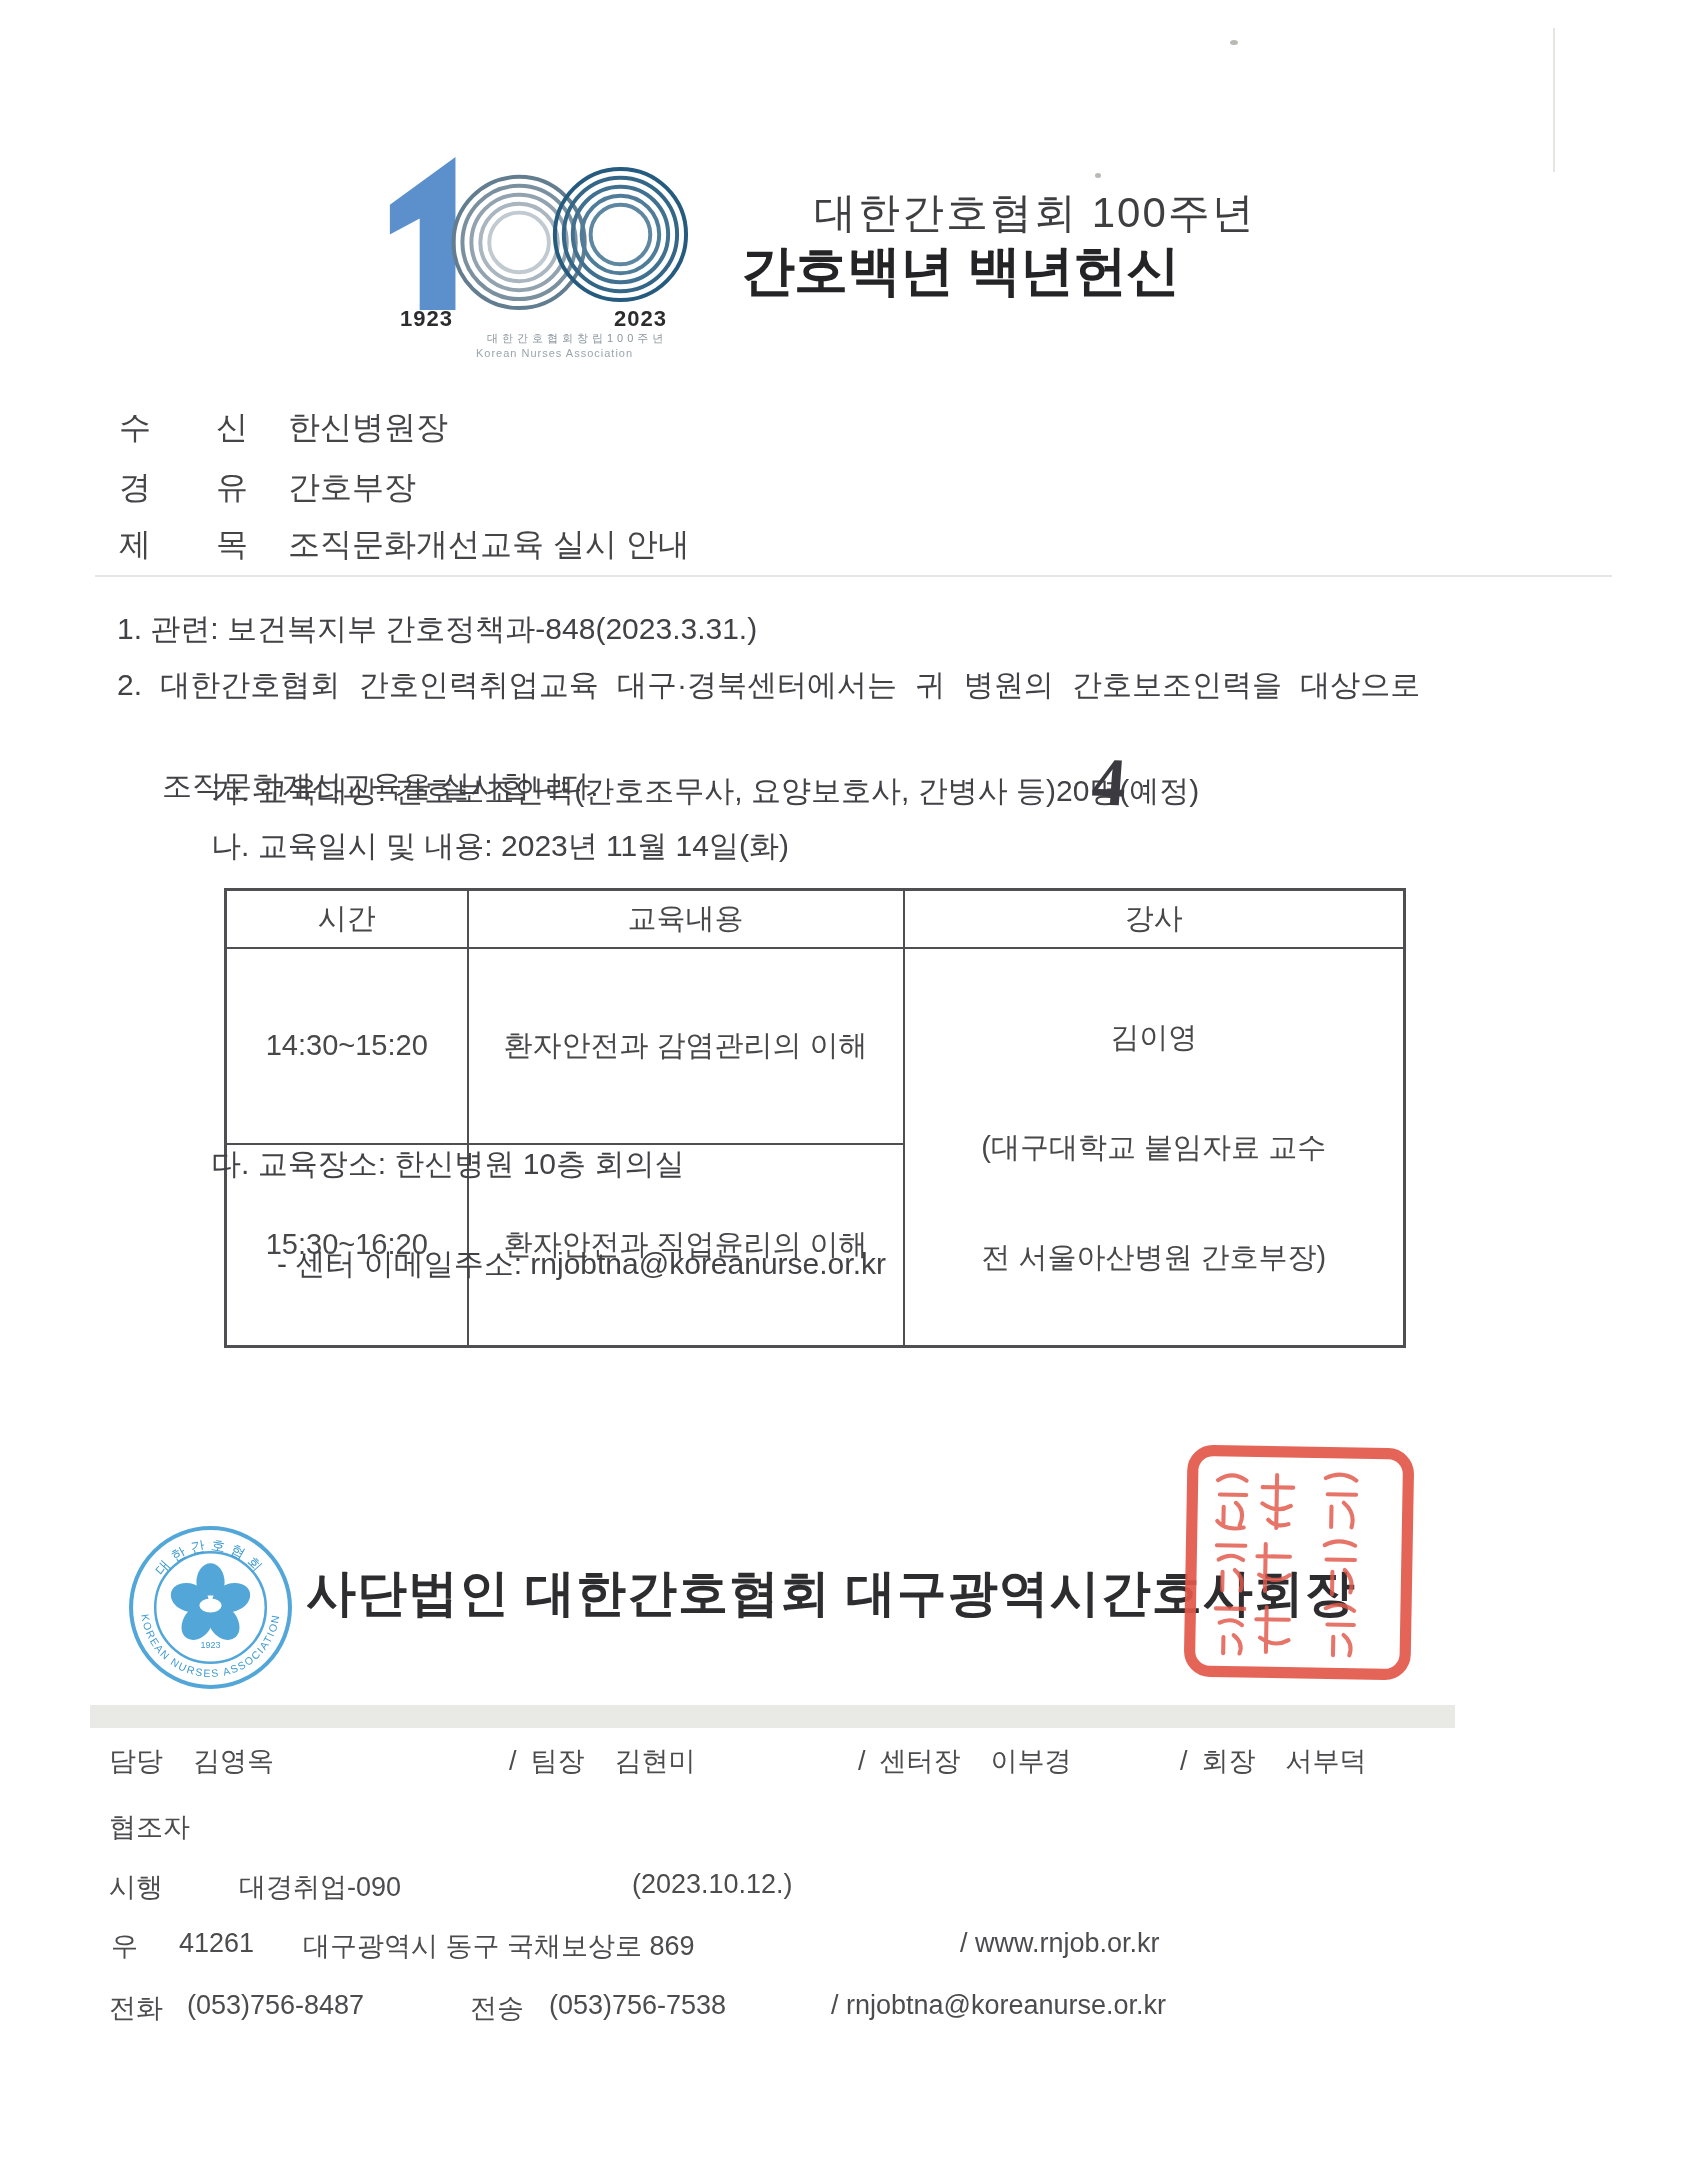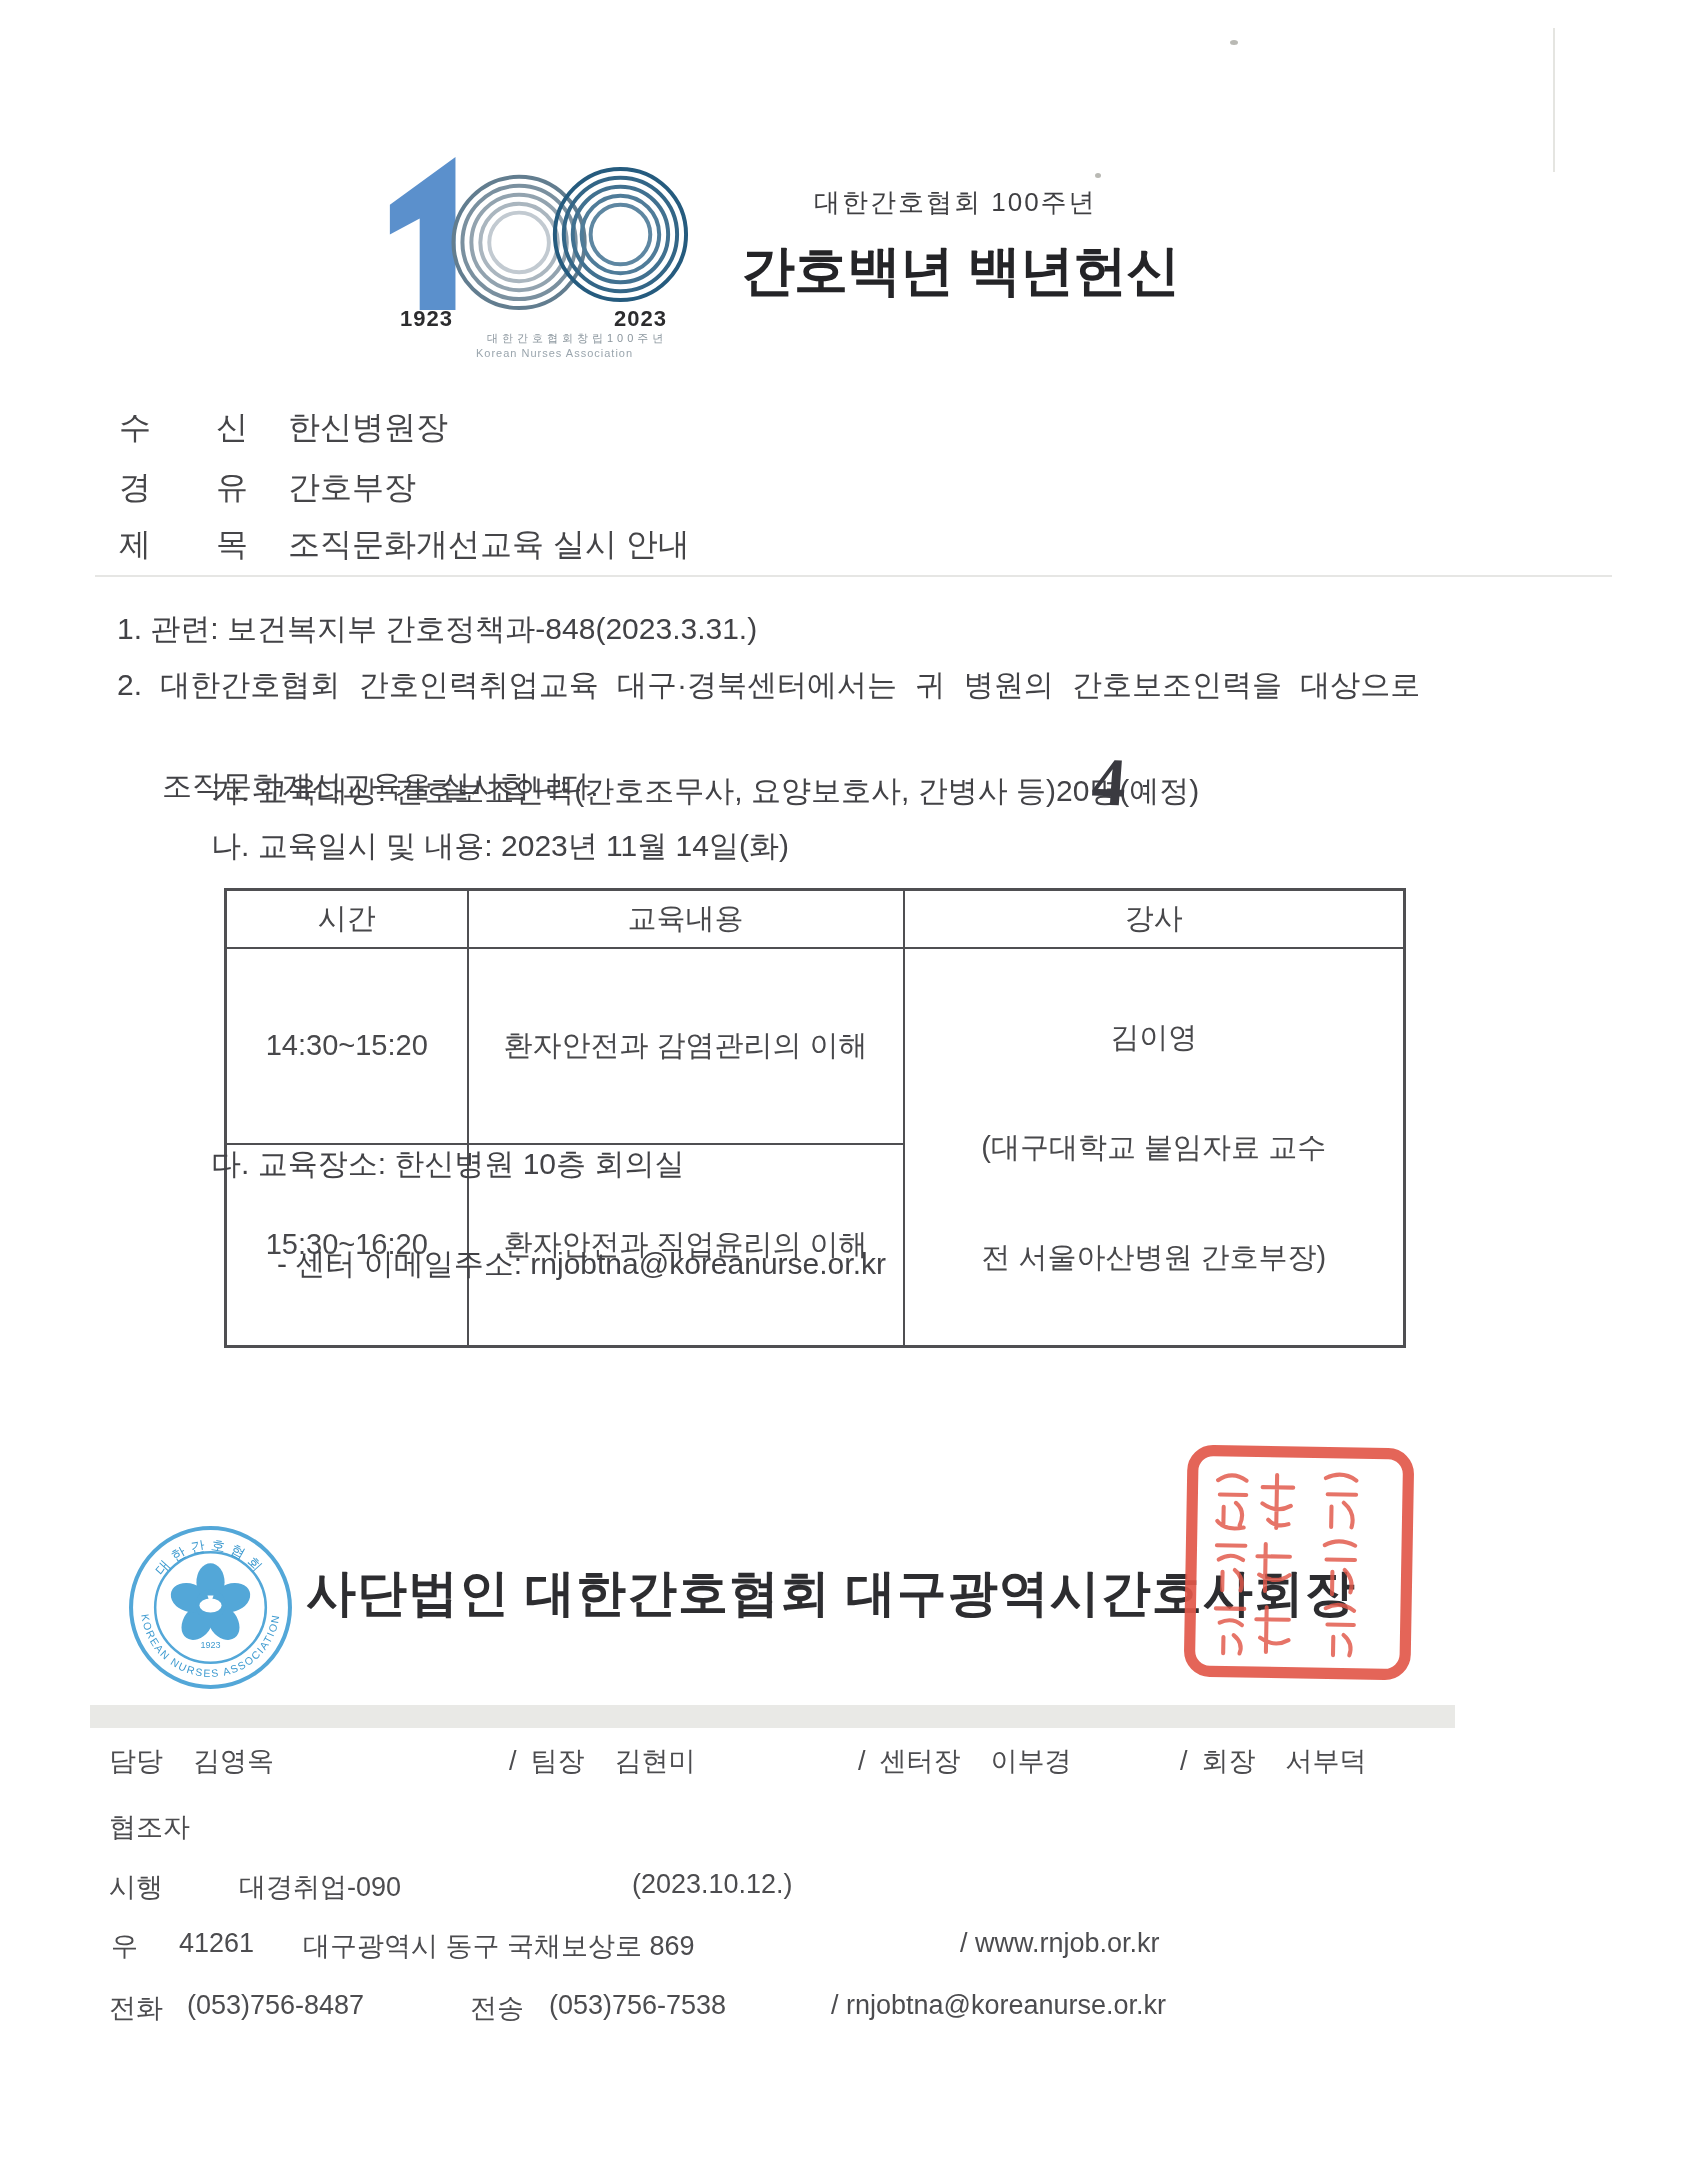--- a/index.html
+++ b/index.html
@@ -4,21 +4,21 @@
 <style>
   html,body{margin:0;padding:0;background:#9a9a9a;}
   .page{
     position:relative;width:1706px;height:2157px;background:#ffffff;
     font-family:"Liberation Sans","DejaVu Sans",sans-serif;color:#424246;
     overflow:hidden;margin:0 auto;
   }
   .abs{position:absolute;white-space:pre;}
 
   
-  .anniv{font-size:26px;letter-spacing:2px;color:#3f3f42;}
+  .anniv{font-size:42px;letter-spacing:2px;color:#3f3f42;}
   .slogan{font-size:54px;font-weight:bold;letter-spacing:-1px;color:#242427;}
   .logo-year{font-size:22px;font-weight:bold;color:#2c2c2e;letter-spacing:1px;}
   .logo-sub1{font-size:11px;letter-spacing:4px;color:#8a959d;}
   .logo-sub2{font-size:11px;letter-spacing:1px;color:#9aa5ad;}
 
   
   .recip{display:flex;font-size:32px;color:#454548;}
   .recip .lab{width:129px;display:flex;justify-content:space-between;}
   .recip .val{margin-left:40px;white-space:pre;}
   .faintline{position:absolute;background:#dcdcd8;opacity:.7;}

